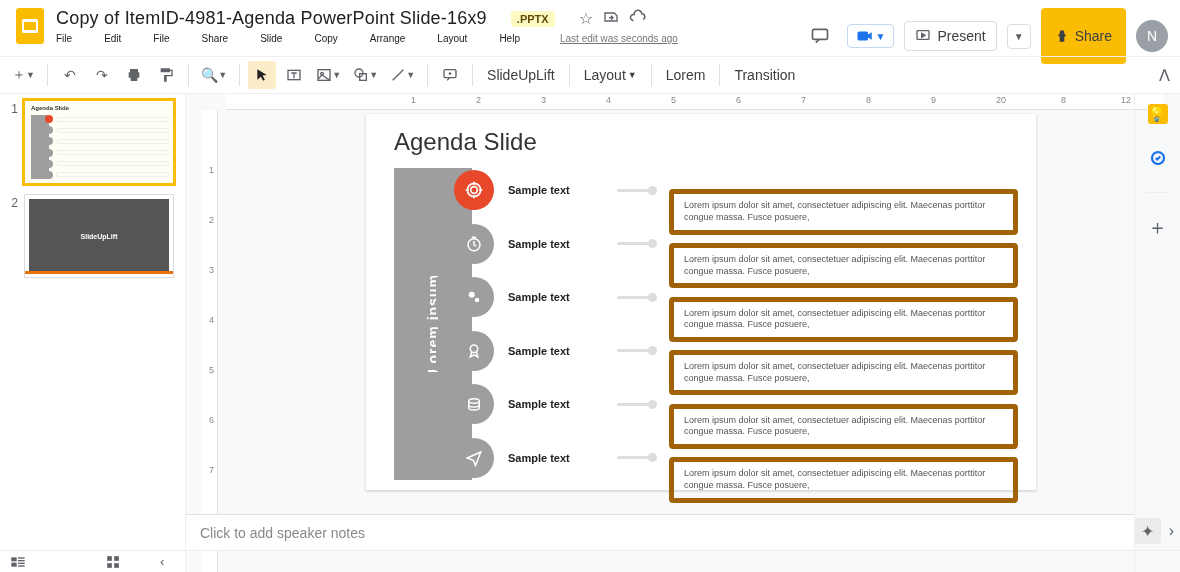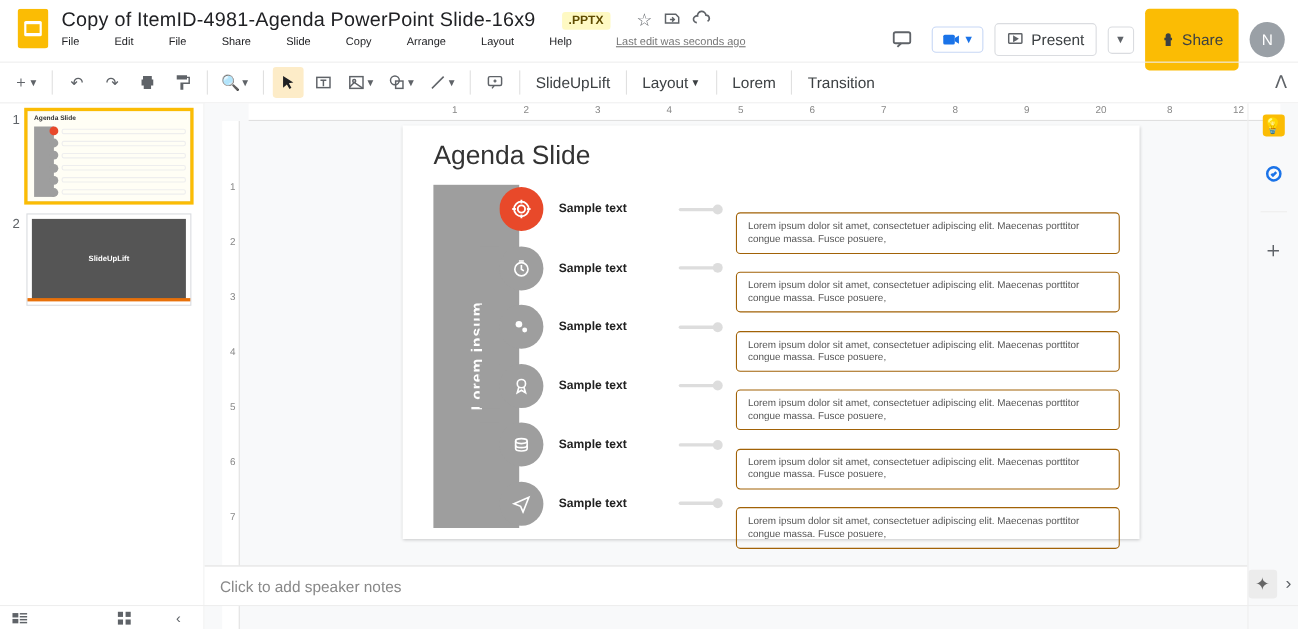--- a/index.html
+++ b/index.html
@@ -55,21 +55,21 @@
 
   .rows { position:absolute; left:88px; right:18px; top:54px; bottom:10px; display:flex; flex-direction:column; justify-content:space-between;}
   .row { height:44px; display:flex; align-items:center; gap:14px;}
   .circle { width:40px; height:40px; border-radius:50%; background:#9e9e9e; display:flex; align-items:center; justify-content:center; color:#fff; font-size:16px; position:relative;}
   .circle::before {content:""; position:absolute; left:-18px; top:0; width:18px; height:40px; background:#9e9e9e; border-radius: 0 0 0 0;}
   .circle.red { background:#e8492a;}
   .circle.red::before{ background:#9e9e9e;}
   .row-label { font-size:11px; font-weight:bold; color:#222; width:95px;}
   .track { width:38px; height:3px; background:#ddd; border-radius:2px; position:relative;}
   .track::after { content:""; position:absolute; right:-2px; top:-3px; width:9px; height:9px; border-radius:50%; background:#ddd;}
-  .desc-box { flex:1; border:1px solid #a16207; border-radius:4px; padding:6px 10px; font-size:9px; color:#555; line-height:1.3;margin-top:44px;}
+  .desc-box { flex:1; border:5px solid #a16207; border-radius:4px; padding:6px 10px; font-size:9px; color:#555; line-height:1.3;margin-top:44px;}
 
   .notes { position:absolute; left:186px; right:46px; bottom:22px; top:auto; height:36px; border-top:1px solid #e0e0e0; background:#fff; padding:10px 14px; font-size:14px; color:#888;}
   .bottom-bar { position:absolute; left:0; right:0; bottom:0; height:22px; border-top:1px solid #eee; display:flex; align-items:center; padding:0 10px; gap:80px; color:#5f6368; font-size:13px;}
   .bottom-right { position:absolute; right:6px; bottom:28px; display:flex; gap:8px; align-items:center;}
   .explore-btn{ width:26px; height:26px; background:#ececec; border-radius:3px; display:flex; align-items:center; justify-content:center; color:#666;}
 
   .side-panel { position:absolute; right:0; top:94px; bottom:0; width:46px; border-left:1px solid #eee; display:flex; flex-direction:column; align-items:center; gap:24px; padding-top:10px;}
   .sp-icon { width:20px; height:20px; border-radius:3px; display:flex; align-items:center; justify-content:center; font-size:14px;}
   svg{display:block;}
 </style>

